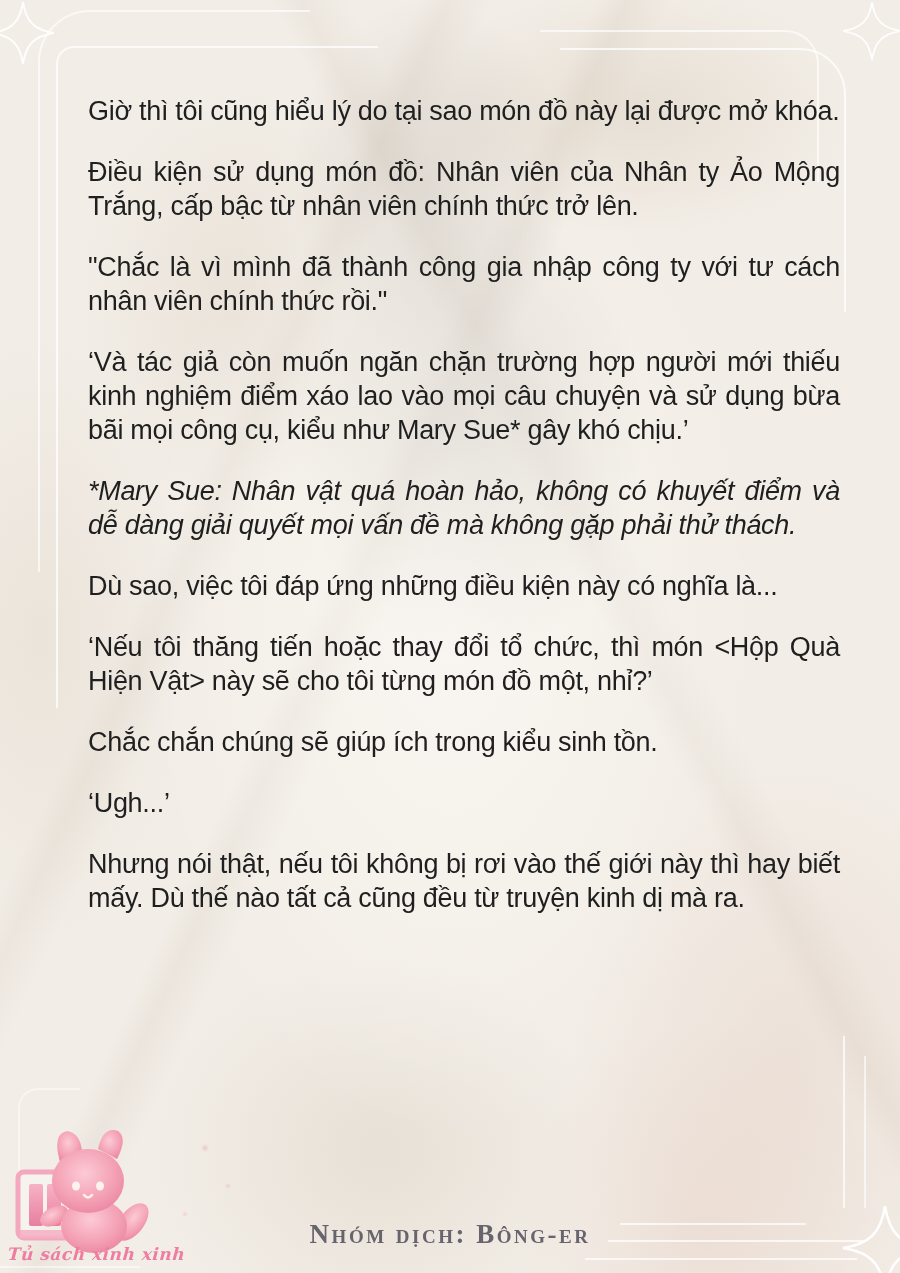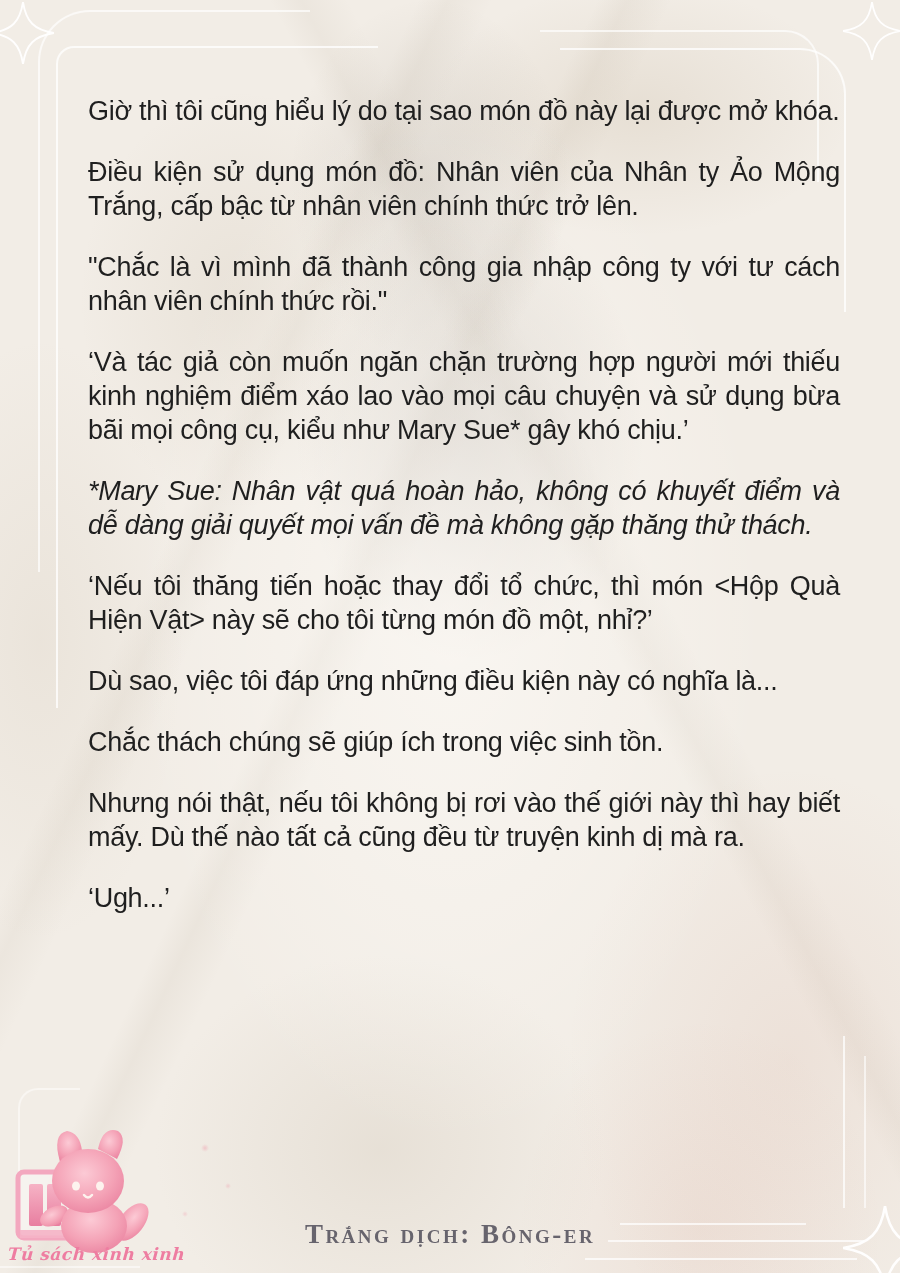--- a/index.html
+++ b/index.html
@@ -102,26 +102,26 @@
   </svg>
   <svg class="deco sparkle sp-br" viewBox="0 0 100 100">
     <path d="M50 0C55 32 68 45 100 50C68 55 55 68 50 100C45 68 32 55 0 50C32 45 45 32 50 0Z" fill="none" stroke="currentColor" stroke-width="3"></path>
   </svg>
 
   <main class="text-block">
     <p>Giờ thì tôi cũng hiểu lý do tại sao món đồ này lại được mở khóa.</p>
     <p>Điều kiện sử dụng món đồ: Nhân viên của Nhân ty Ảo Mộng Trắng, cấp bậc từ nhân viên chính thức trở lên.</p>
     <p>"Chắc là vì mình đã thành công gia nhập công ty với tư cách nhân viên chính thức rồi."</p>
     <p>‘Và tác giả còn muốn ngăn chặn trường hợp người mới thiếu kinh nghiệm điểm xáo lao vào mọi câu chuyện và sử dụng bừa bãi mọi công cụ, kiểu như Mary Sue* gây khó chịu.’</p>
-    <p class="footnote">*Mary Sue: Nhân vật quá hoàn hảo, không có khuyết điểm và dễ dàng giải quyết mọi vấn đề mà không gặp thăng thử thách.</p>
+    <p class="footnote">*Mary Sue: Nhân vật quá hoàn hảo, không có khuyết điểm và dễ dàng giải quyết mọi vấn đề mà không gặp phải thử thách.</p>
+    <p>Dù sao, việc tôi đáp ứng những điều kiện này có nghĩa là...</p>
     <p>‘Nếu tôi thăng tiến hoặc thay đổi tổ chức, thì món &lt;Hộp Quà Hiện Vật&gt; này sẽ cho tôi từng món đồ một, nhỉ?’</p>
-    <p>Dù sao, việc tôi đáp ứng những điều kiện này có nghĩa là...</p>
-    <p>Chắc thách chúng sẽ giúp ích trong việc sinh tồn.</p>
+    <p>Chắc chắn chúng sẽ giúp ích trong kiểu sinh tồn.</p>
+    <p>‘Ugh...’</p>
     <p>Nhưng nói thật, nếu tôi không bị rơi vào thế giới này thì hay biết mấy. Dù thế nào tất cả cũng đều từ truyện kinh dị mà ra.</p>
-    <p>‘Ugh...’</p>
   </main>
 
   <div class="mascot">
     <svg width="160" height="160" viewBox="0 0 160 160">
       <defs>
         <radialGradient id="catGrad" cx="45%" cy="38%" r="75%">
           <stop offset="0%" stop-color="#fccad5"></stop>
           <stop offset="55%" stop-color="#f4a2b6"></stop>
           <stop offset="100%" stop-color="#e87c9b"></stop>
         </radialGradient>
@@ -146,14 +146,14 @@
         <path d="M84 45 Q89 22 104 27 Q114 34 103 55 Z" fill="url(#catGrad)"></path>
         <ellipse cx="74" cy="77" rx="36" ry="32" fill="url(#catGrad)"></ellipse>
         <ellipse cx="62" cy="82" rx="4" ry="4.5" fill="#fdf3ee"></ellipse>
         <ellipse cx="86" cy="82" rx="4" ry="4.5" fill="#fdf3ee"></ellipse>
         <path d="M70 91 q4 5 8 0" stroke="#fdf3ee" stroke-width="2.5" fill="none" stroke-linecap="round"></path>
       </g>
     </svg>
     <div class="mascot-caption">Tủ sách xinh xinh</div>
   </div>
 
-  <div class="credit">Trắng dịch: Bông-er</div>
+  <div class="credit">Nhóm dịch: Bông-er</div>
 </div>
 
 </body></html>

